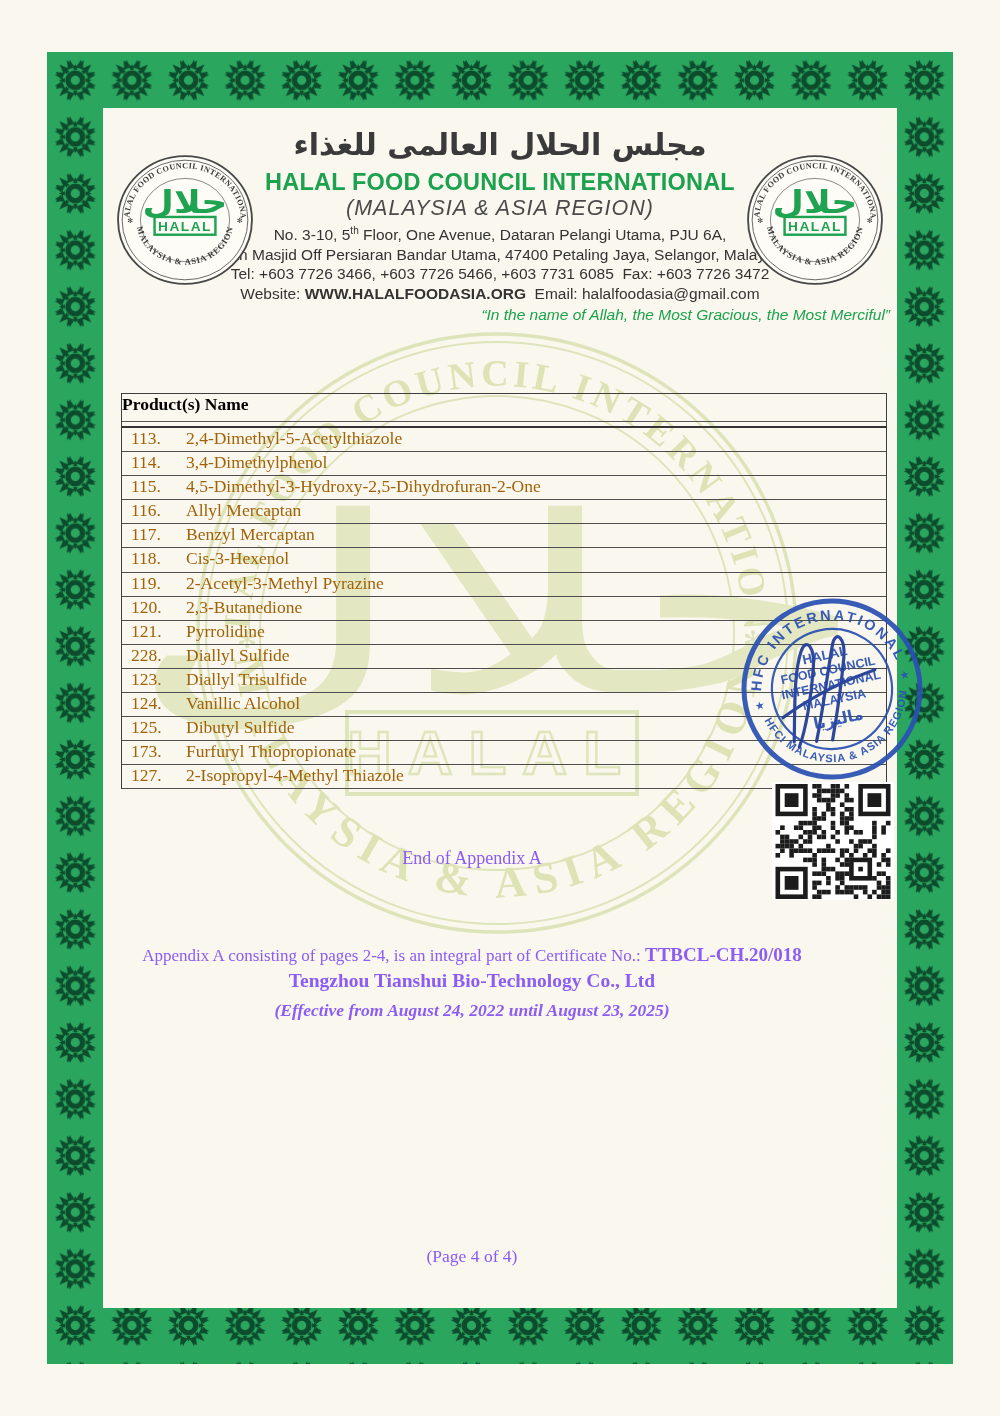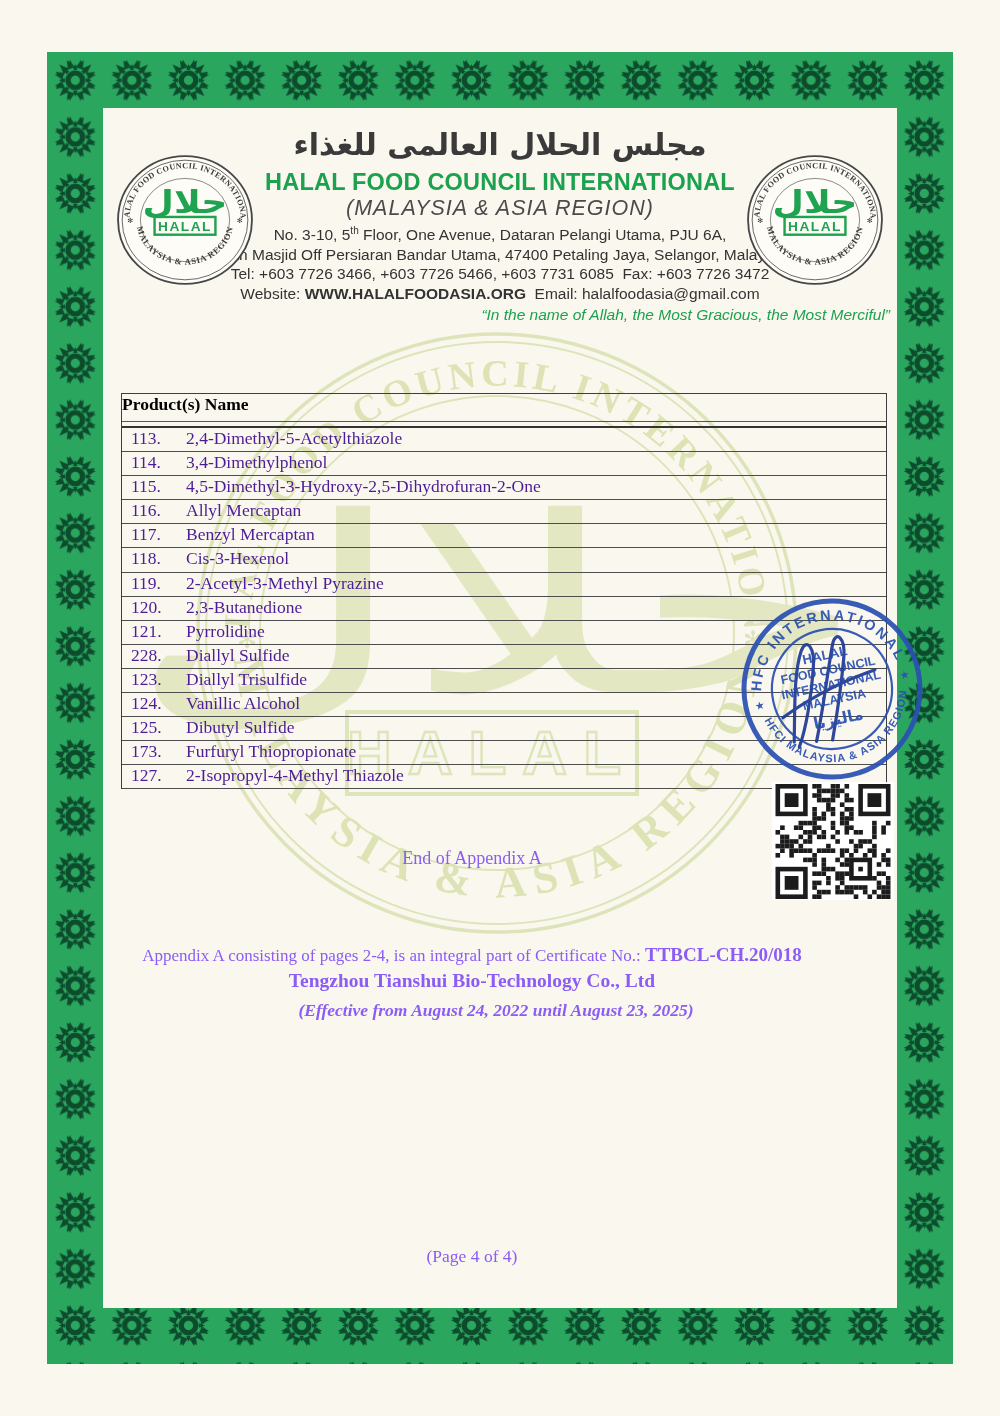--- a/index.html
+++ b/index.html
@@ -18,30 +18,30 @@
   .weblinks b{font-weight:bold;}
   .bismillah{font-size:15.5px;font-style:italic;color:#1ca24e;line-height:22px;margin-top:1px;text-align:right;}
 
   
   #products{left:121px;top:393px;width:764px;z-index:3;
             border:1.8px solid #3e3e3e;border-bottom:none;background:transparent;}
   .thead{height:27px;line-height:27px;text-align:left;font:bold 17.5px "Liberation Serif",serif;
          color:#000000;border-bottom:1.2px solid #555;}
   .thead-sep{height:4px;border-bottom:2.6px solid #333;}
   .trow{display:flex;height:23.1px;line-height:23.1px;border-bottom:1.3px solid #4d4d4d;
-        padding-left:9px;font:17.5px "Liberation Serif",serif;color:#4c1d95;}
+        padding-left:9px;font:17.5px "Liberation Serif",serif;color:#a16207;}
   .tno{width:55px;flex:none;}
 
   
   .center-line{left:0;width:944px;text-align:center;color:#8b5cf6;z-index:3;}
   #end-note{top:848px;font:18px "Liberation Serif",serif;}
   #appendix-note{top:944px;font:17px "Liberation Serif",serif;}
   #appendix-note b{font-size:19px;}
   #company-name{top:970px;font:bold 19.5px "Liberation Serif",serif;}
-  #effective-dates{top:1000px;font:bold italic 17.5px "Liberation Serif",serif;padding-left:24px;}
+  #effective-dates{top:1000px;font:bold italic 17.5px "Liberation Serif",serif;}
   #page-note{top:1246px;font:17.5px "Liberation Serif",serif;}
 
   
   #watermark{left:0;top:0;z-index:1;}
   #border-art{left:0;top:0;z-index:2;}
   #logo-left{left:114px;top:152px;z-index:3;}
   #logo-right{left:744px;top:152px;z-index:3;}
   #stamp{left:735px;top:592px;z-index:5;}
   #qr{left:772px;top:782px;z-index:5;background:#fff;}
 </style>

